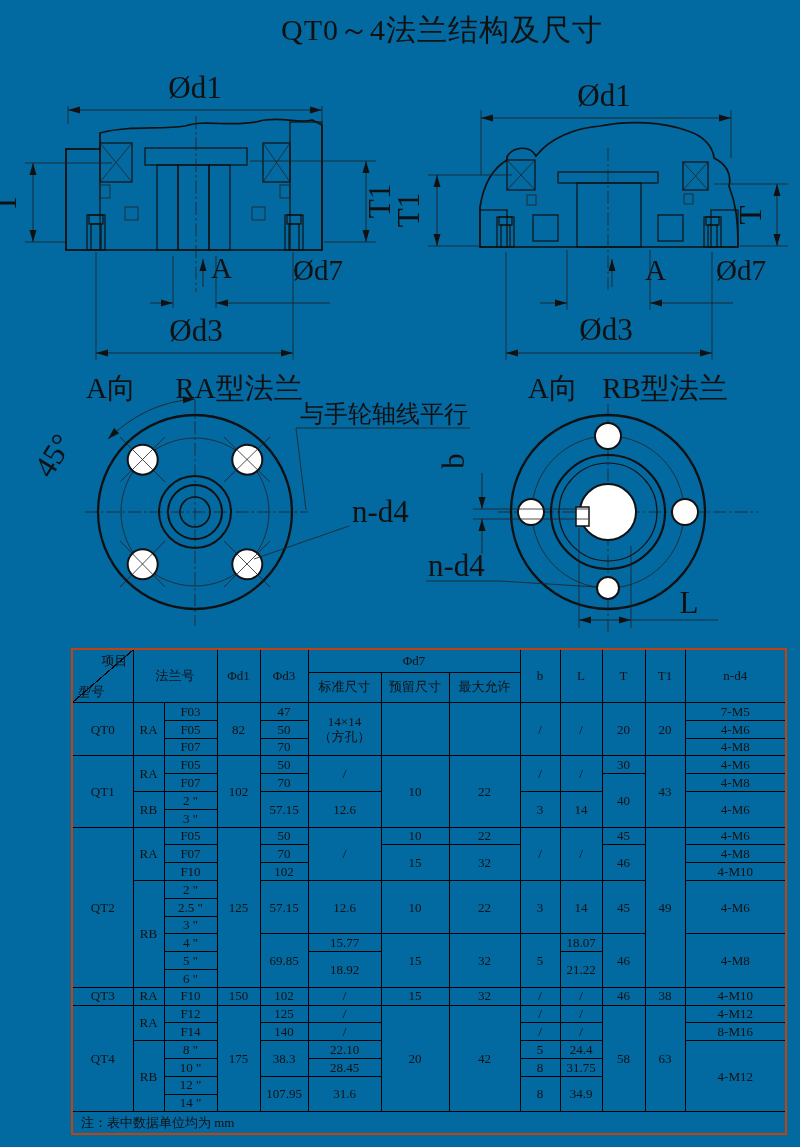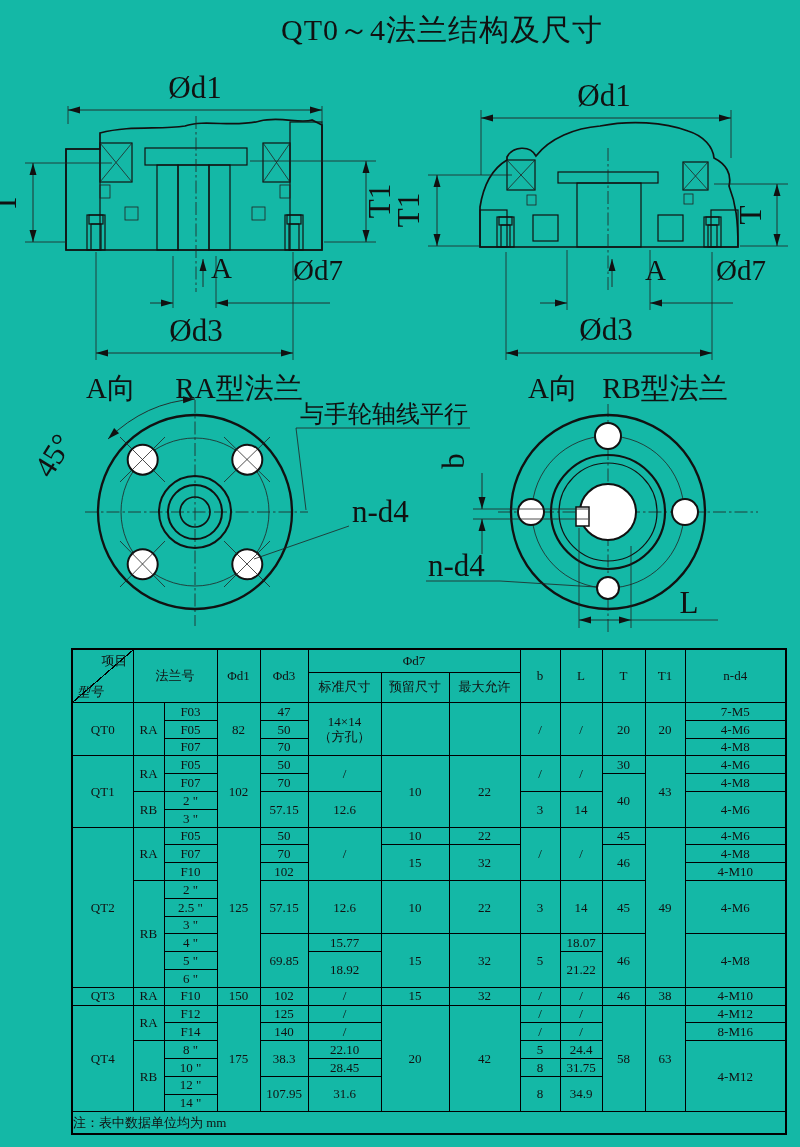--- a/index.html
+++ b/index.html
@@ -1,38 +1,38 @@
 <!DOCTYPE html>
 <html><head>
 <meta charset="utf-8">
 <style>
   html,body{margin:0;padding:0;background:#e8e8e8;}
-  .page{position:relative;width:800px;height:1147px;background:#14b8a6;margin:0 auto;
+  .page{position:relative;width:800px;height:1147px;background:#0369a1;margin:0 auto;
         font-family:"Liberation Serif",serif;color:#111;overflow:hidden;}
   .title{position:absolute;top:10px;left:80px;width:724px;text-align:center;
          font-size:30px;letter-spacing:1px;}
   svg.drawings{position:absolute;top:60px;left:0;}
   svg .lbl{font-family:"Liberation Serif",serif;font-size:29px;fill:#111;}
   svg .lbl-lg{font-family:"Liberation Serif",serif;font-size:31px;fill:#111;}
   svg .lbl-sm{font-family:"Liberation Serif",serif;font-size:24px;fill:#111;}
   svg .outline{stroke:#111;stroke-width:1.7;fill:none;}
   svg .med{stroke:#111;stroke-width:1.2;fill:none;}
   svg .thin{stroke:#222;stroke-width:0.8;fill:none;}
   svg .dim{stroke:#222;stroke-width:0.9;fill:none;}
   svg .cl{stroke:#222;stroke-width:0.8;fill:none;stroke-dasharray:13 3 2.5 3;}
   #dim-table{position:absolute;left:71px;top:648px;width:716px;border-collapse:collapse;
              table-layout:fixed;font-family:"Liberation Serif",serif;font-size:13px;color:#111;
-             border:2px solid #000000;}
+             border:2px solid #c2410c;}
   #dim-table th,#dim-table td{border:1px solid #000;text-align:center;font-weight:normal;
              padding:0;line-height:1.18;overflow:hidden;white-space:pre-line;}
   #dim-table tr.hr1 th{height:22px;}
   #dim-table tr.hr2 th{height:29px;font-family:Liberation Mono, monospace;}
   #dim-table tbody tr{height:17.8px;}
   #dim-table tr.grp td{border-top:1.5px solid #000;}
-  #dim-table tr.note-row td{text-align:left;padding:2px 0 2px 0;height:17px;}
+  #dim-table tr.note-row td{text-align:left;padding:2px 0 2px 8px;height:17px;}
   #dim-table th.corner{position:relative;
      background:linear-gradient(to bottom right,transparent calc(50% - 0.6px),
         #000 calc(50% - 0.6px),#000 calc(50% + 0.6px),transparent calc(50% + 0.6px));}
   .diag-top{position:absolute;top:3px;right:5px;}
   .diag-bottom{position:absolute;bottom:3px;left:4px;font-style:italic;}
 </style>
 </head>
 <body>
 
 <div class="page">

